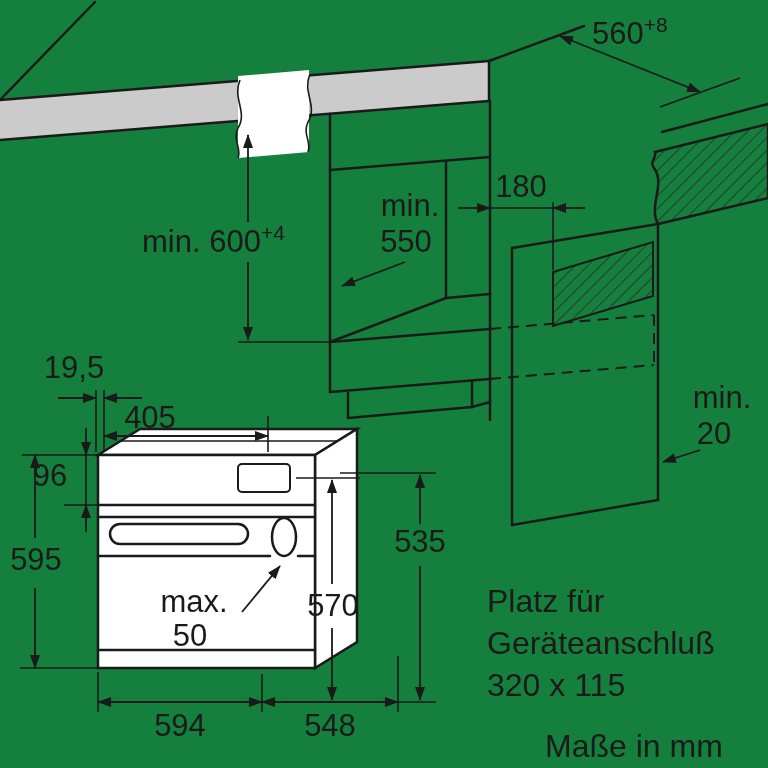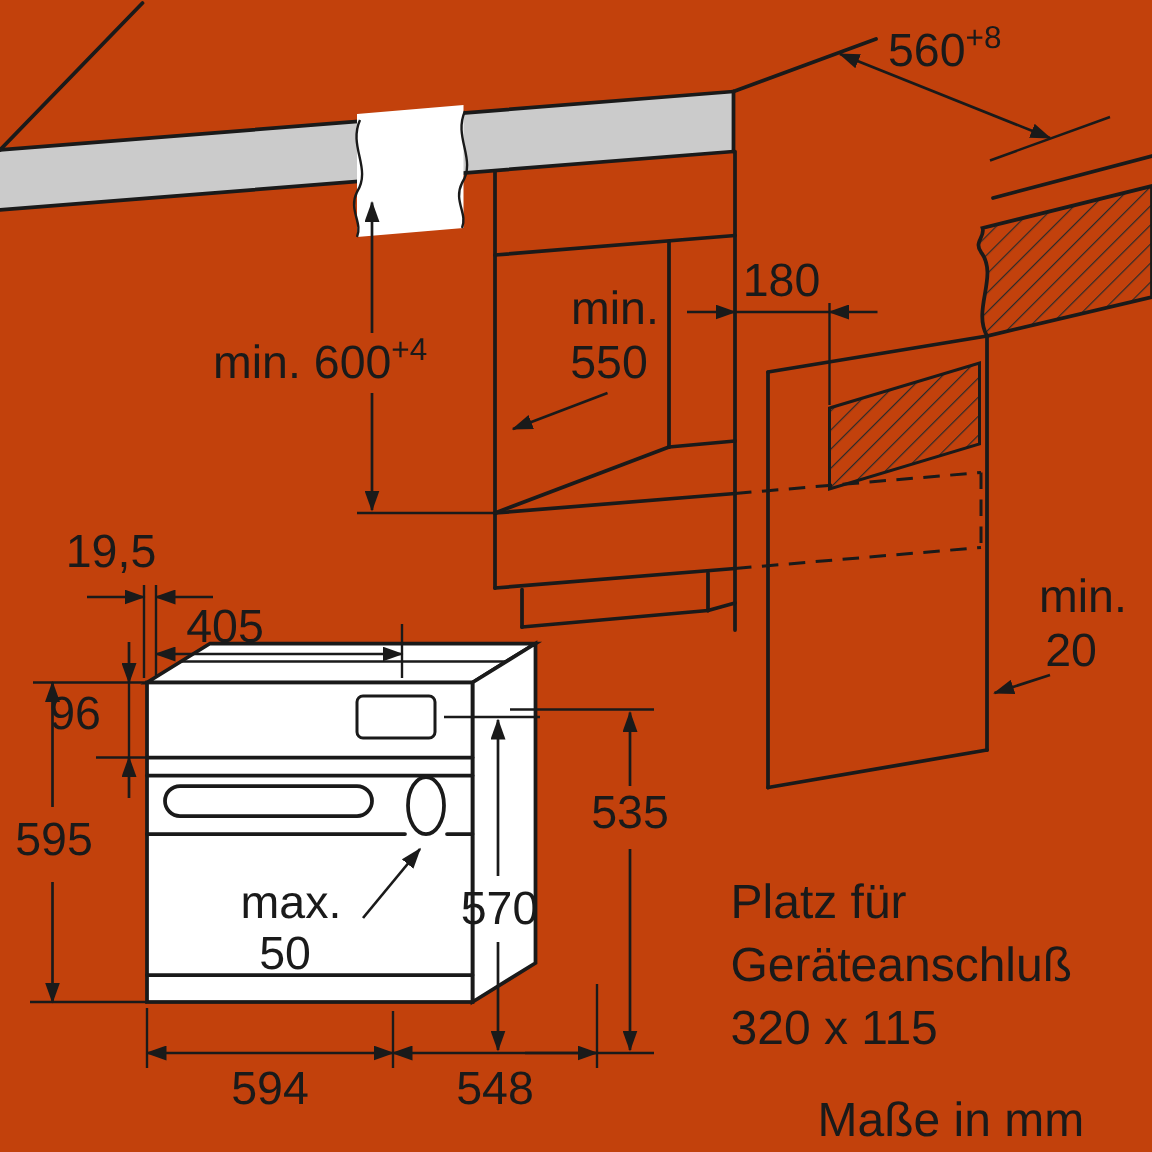--- a/index.html
+++ b/index.html
@@ -1,16 +1,16 @@
 <!DOCTYPE html>
 <html><head>
 <meta charset="utf-8">
 <style>
   html,body{margin:0;padding:0;background:#ffffff;}
-  .stage{width:768px;height:768px;position:relative;background:#c2410c;overflow:hidden;}
+  .stage{width:768px;height:768px;position:relative;background:#15803d;overflow:hidden;}
   svg text{font-family:"Liberation Sans","DejaVu Sans",sans-serif;fill:#1a1a1a;}
   .ol{stroke:#1a1a1a;stroke-width:2.5;fill:none;stroke-linecap:round;}
   .thin{stroke:#1a1a1a;stroke-width:1.6;fill:none;}
   .dim{stroke:#1a1a1a;stroke-width:1.8;fill:none;}
   .dash{stroke:#1a1a1a;stroke-width:2;fill:none;stroke-dasharray:11 7;}
   .lbl{font-size:31px;}
   .lbl-sm{font-size:21px;}
   .note{font-size:32px;}
 </style>
 </head>

